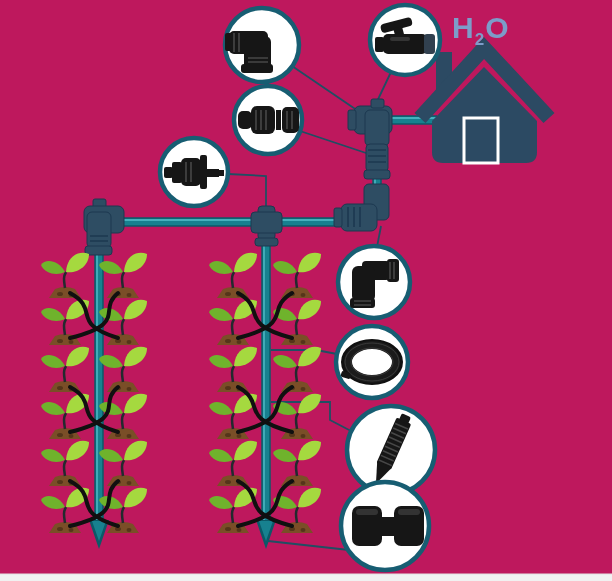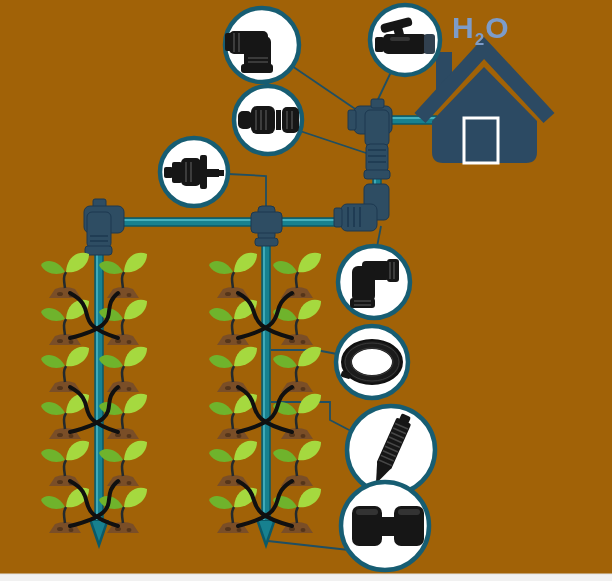--- a/index.html
+++ b/index.html
@@ -1,16 +1,16 @@
 <!DOCTYPE html>
 <html style="--pipe: #17818f; --pipe_dark: #0b5a68; --pipe_light: #45b0bd; --fitting: #2e4d63; --house: #2c4a63; --circle_stroke: #175d72; --leader: #1f4f63; --h2o_text: #7d9cc9; --leaf_light: #a5d93f; --leaf_dark: #6fb32c; --soil: #7a4e27; --soil_dark: #55351a; --stem: #232a2e; --tube: #101010; --footer_bar: #f1f1f1;"><head>
 <meta charset="utf-8">
 <style>
   html,body{margin:0;padding:0;background:#fff;}
-  .stage{position:relative;width:612px;height:581px;background:#a16207;overflow:hidden;
+  .stage{position:relative;width:612px;height:581px;background:#be185d;overflow:hidden;
          font-family:"Liberation Sans",sans-serif;}
   svg{position:absolute;left:0;top:0;}
   .pipe-outer{stroke:var(--pipe_dark);stroke-width:9.5;fill:none;}
   .pipe-inner{stroke:var(--pipe);stroke-width:6.5;fill:none;}
   .pipe-hi{stroke:var(--pipe_light);stroke-width:1.8;fill:none;}
   .fit{fill:var(--fitting);stroke:#1c3850;stroke-width:1;}
   .rib{stroke:#1c3850;stroke-width:1.6;fill:none;}
   .leader{stroke:var(--leader);stroke-width:1.8;fill:none;}
   .callout{fill:#ffffff;stroke:var(--circle_stroke);stroke-width:4.5;}
   .blk{fill:#161616;}

